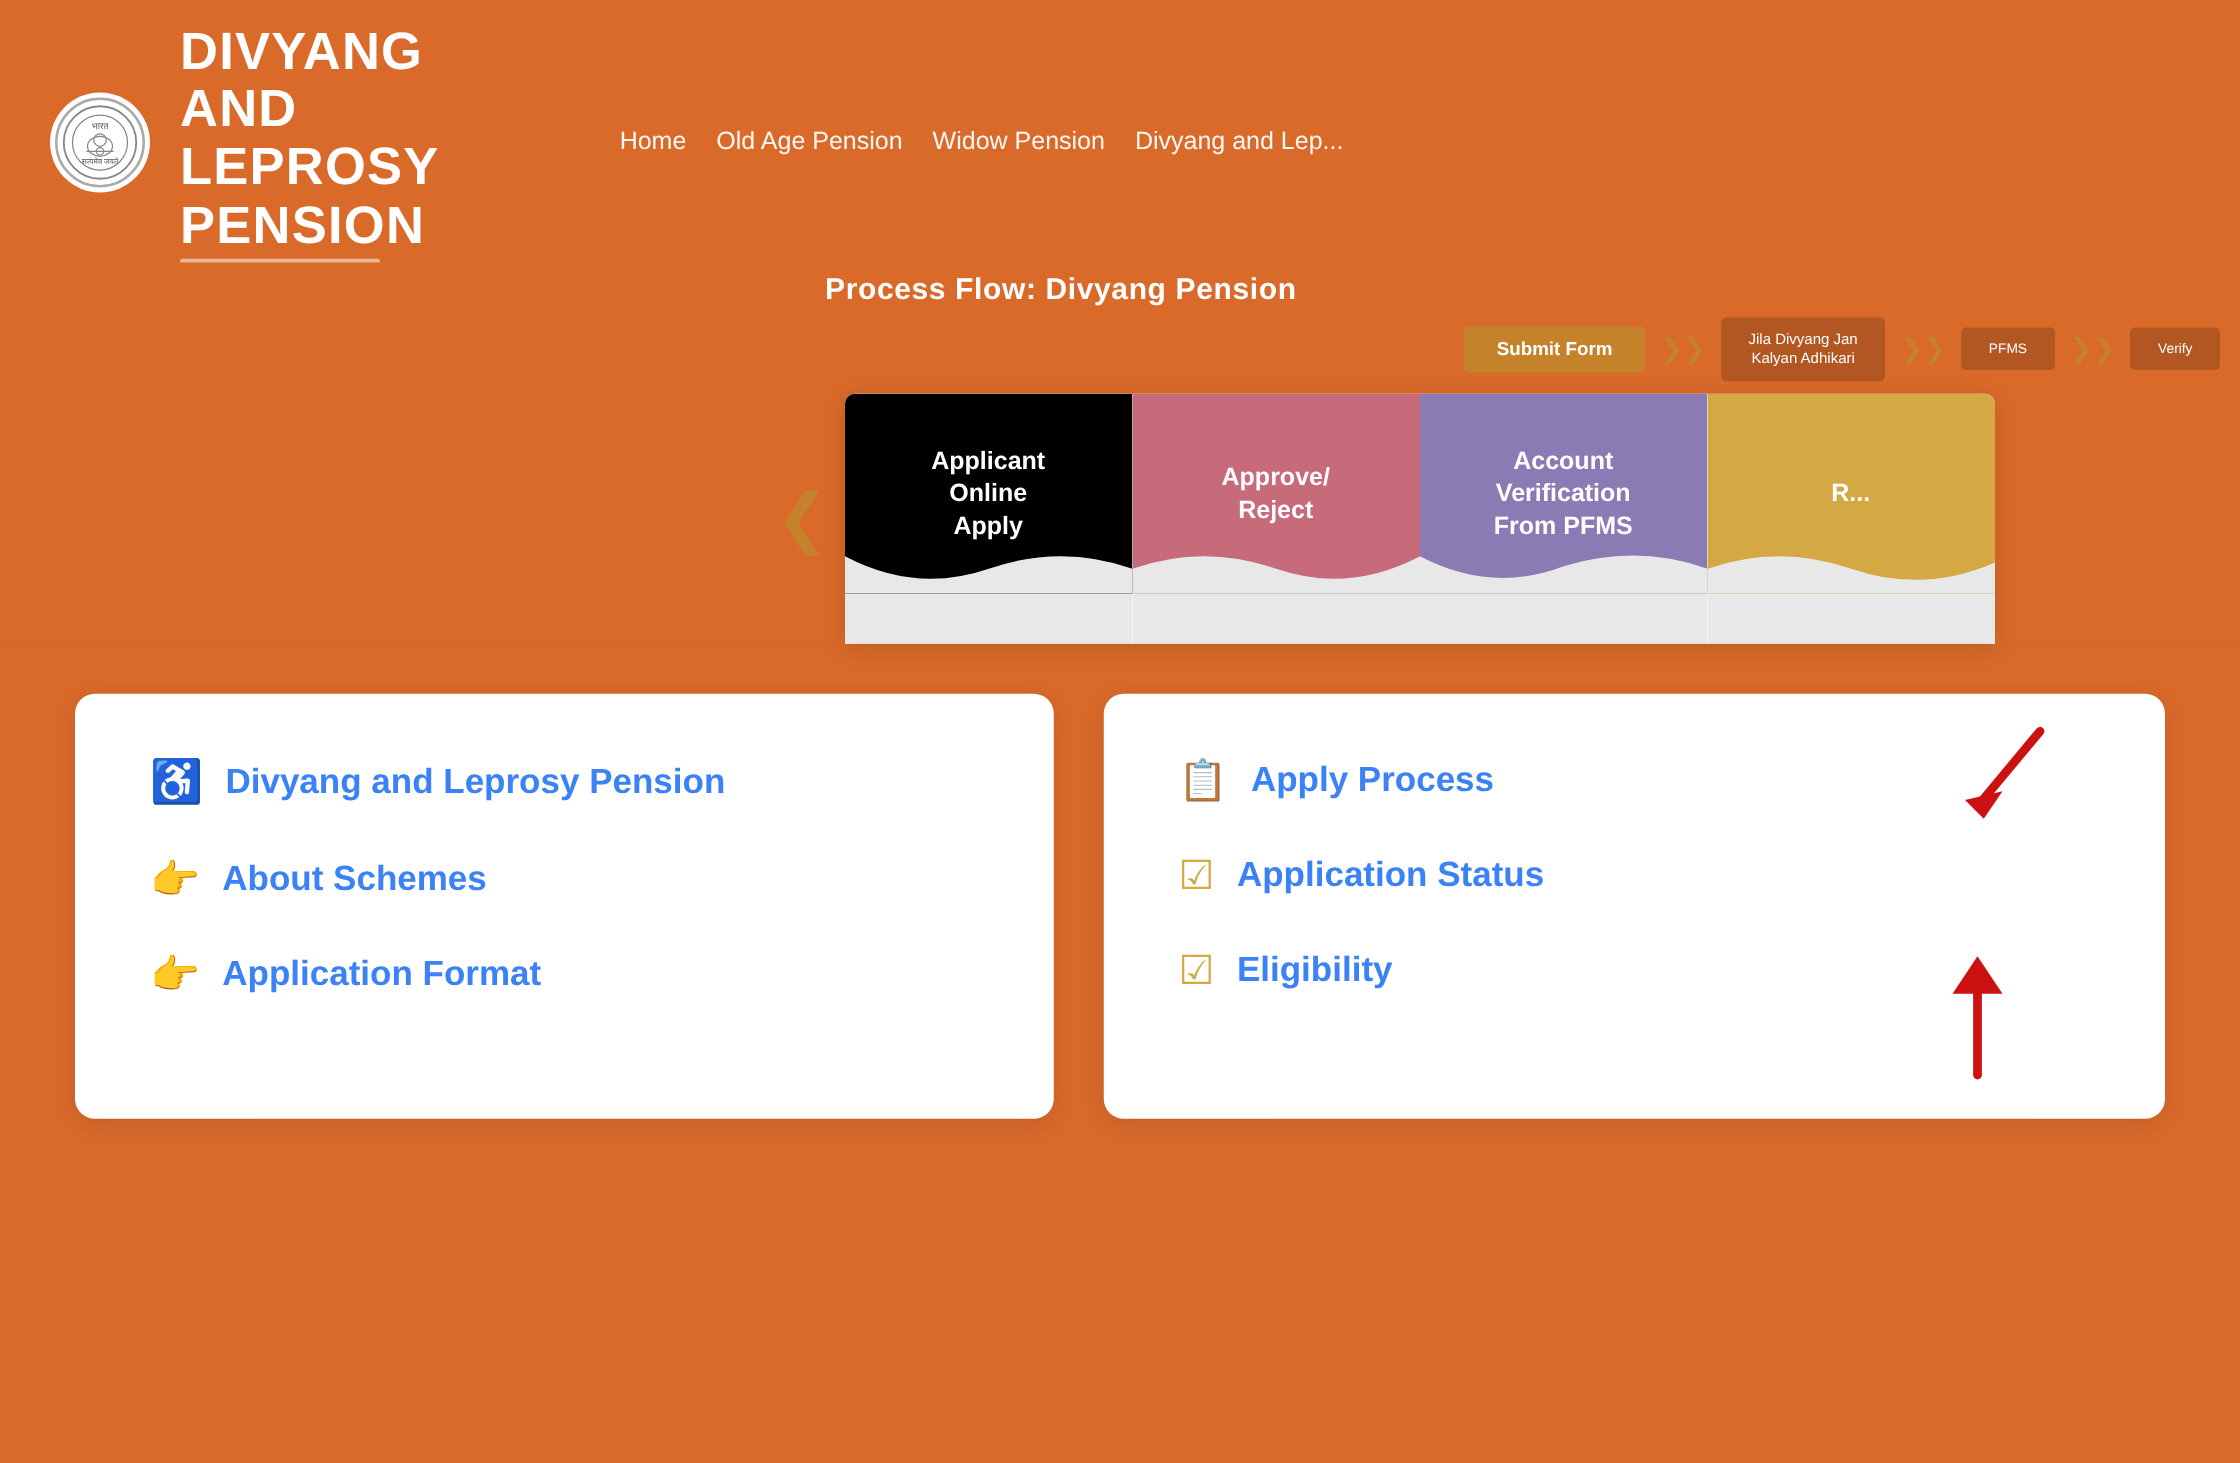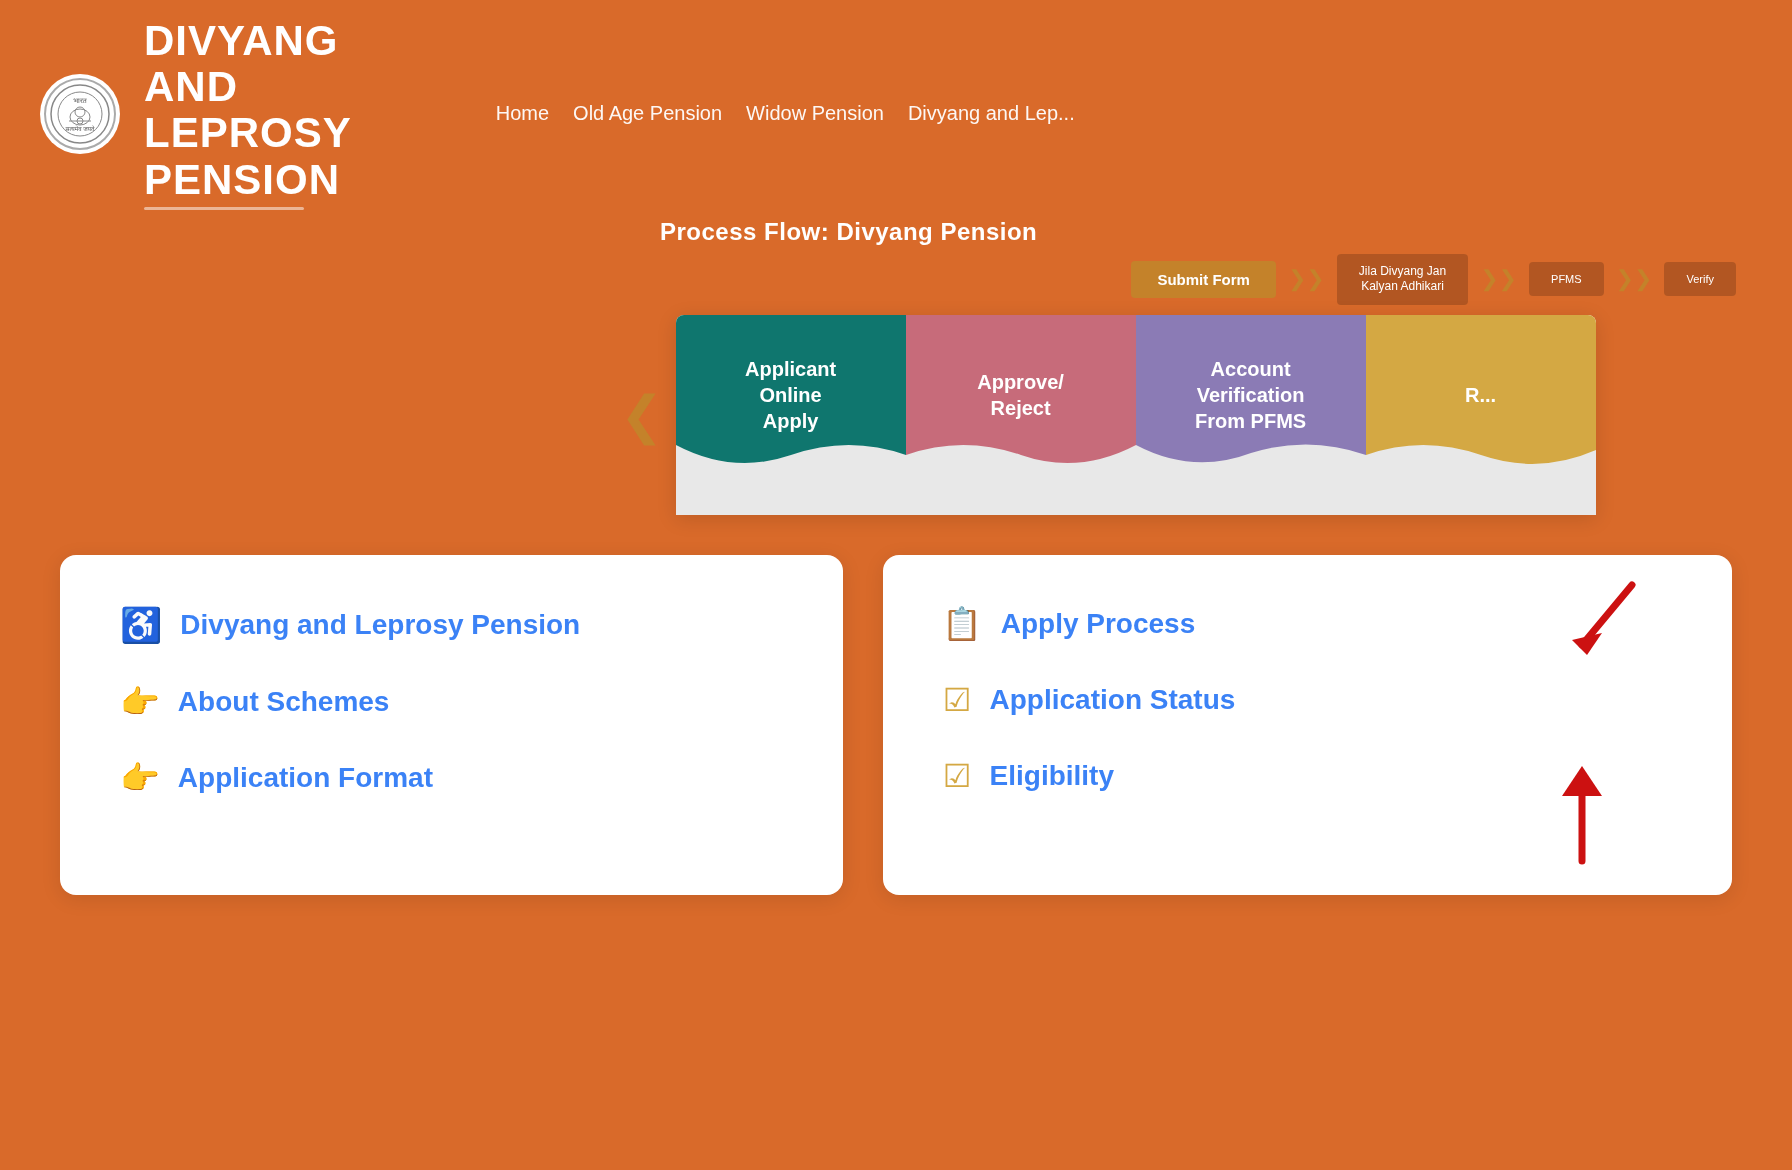--- a/index.html
+++ b/index.html
@@ -52,21 +52,21 @@
       font-size: 20px;
       font-weight: 500;
       cursor: pointer;
       white-space: nowrap;
       opacity: 0.95;
     }
 
     
     .process-section {
       background: #d96a2a;
-      padding: 0 56px 0 40px;
+      padding: 0 16px 0 40px;
       margin-top: -10px;
     }
     .process-bar {
       display: flex;
       align-items: center;
       background: transparent;
       gap: 16px;
       margin-bottom: 10px;
       margin-left: 620px;
       justify-content: flex-end;
@@ -152,21 +152,21 @@
       z-index: 2;
       position: relative;
       padding: 10px;
     }
     .flow-card-wave {
       position: absolute;
       bottom: 0;
       left: 0;
       width: 100%;
     }
-    .flow-card-green .flow-card-top { background: #0f766e; }
+    .flow-card-green .flow-card-top { background: #000000; }
     .flow-card-pink .flow-card-top { background: #c76b7a; }
     .flow-card-purple .flow-card-top { background: #8b7bb5; }
     .flow-card-yellow .flow-card-top { background: #d4a843; }
 
     .flow-card-bottom {
       width: 100%;
       background: #e8e8e8;
       height: 40px;
     }
 

